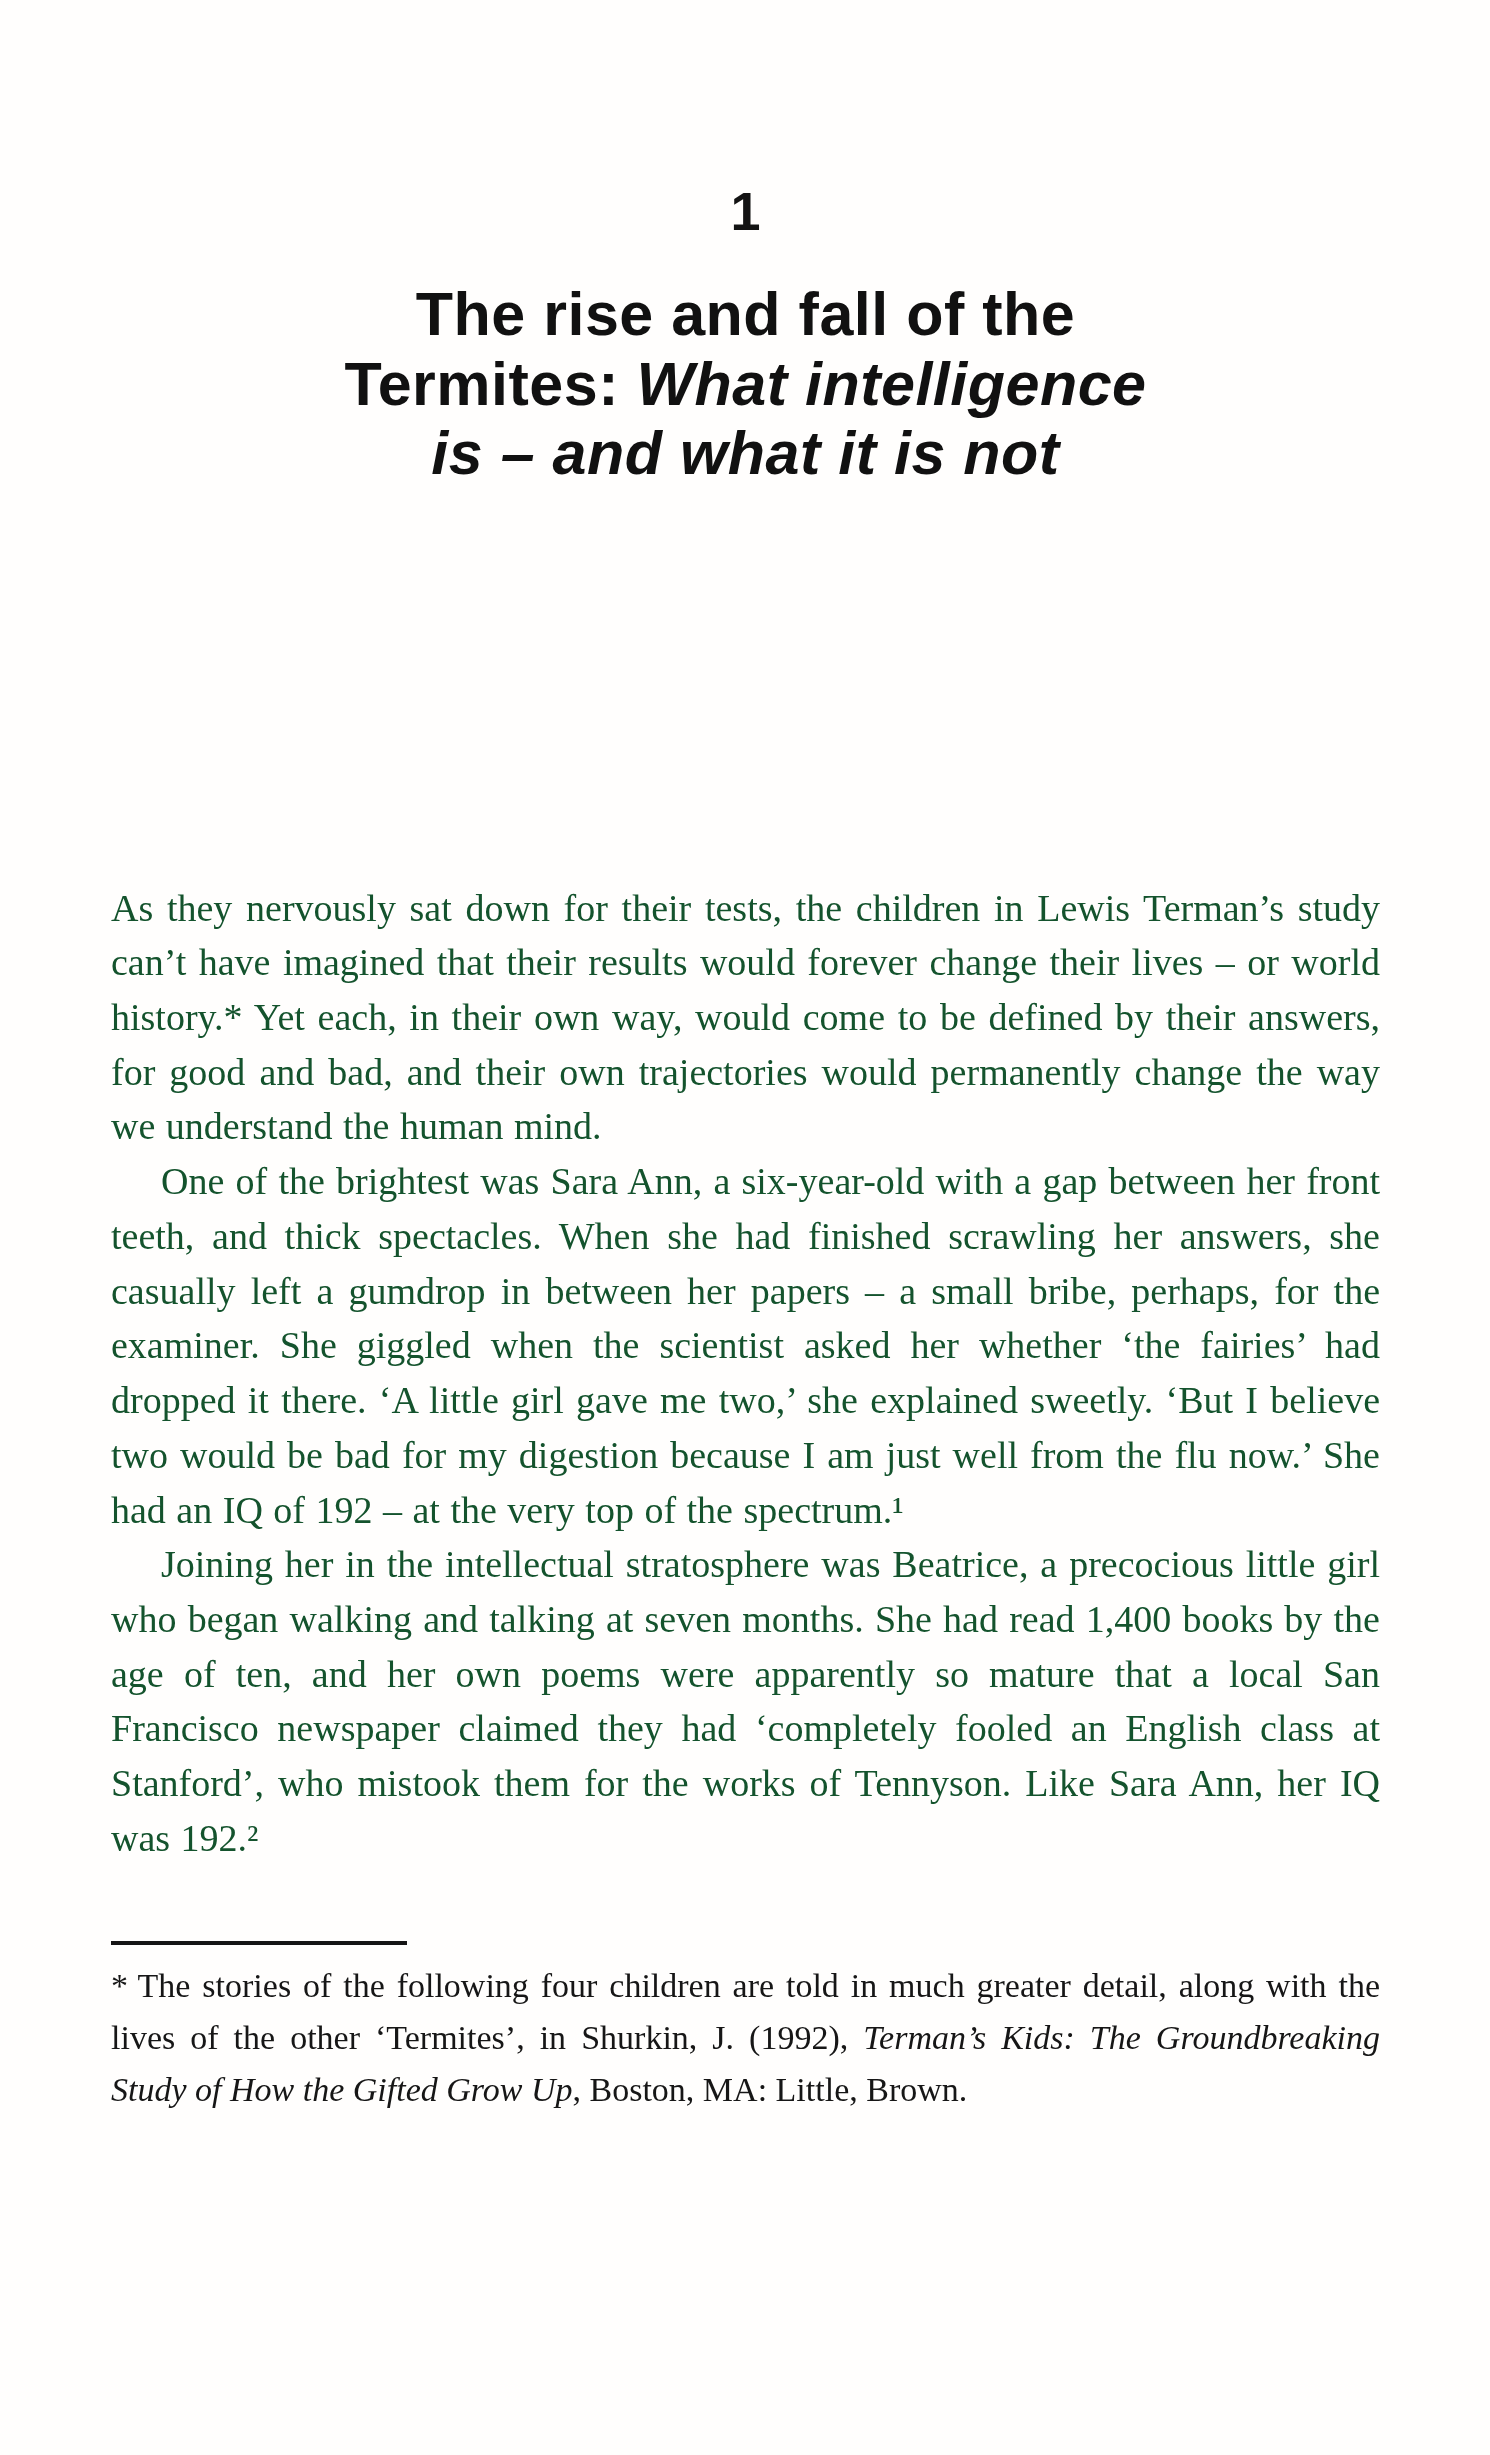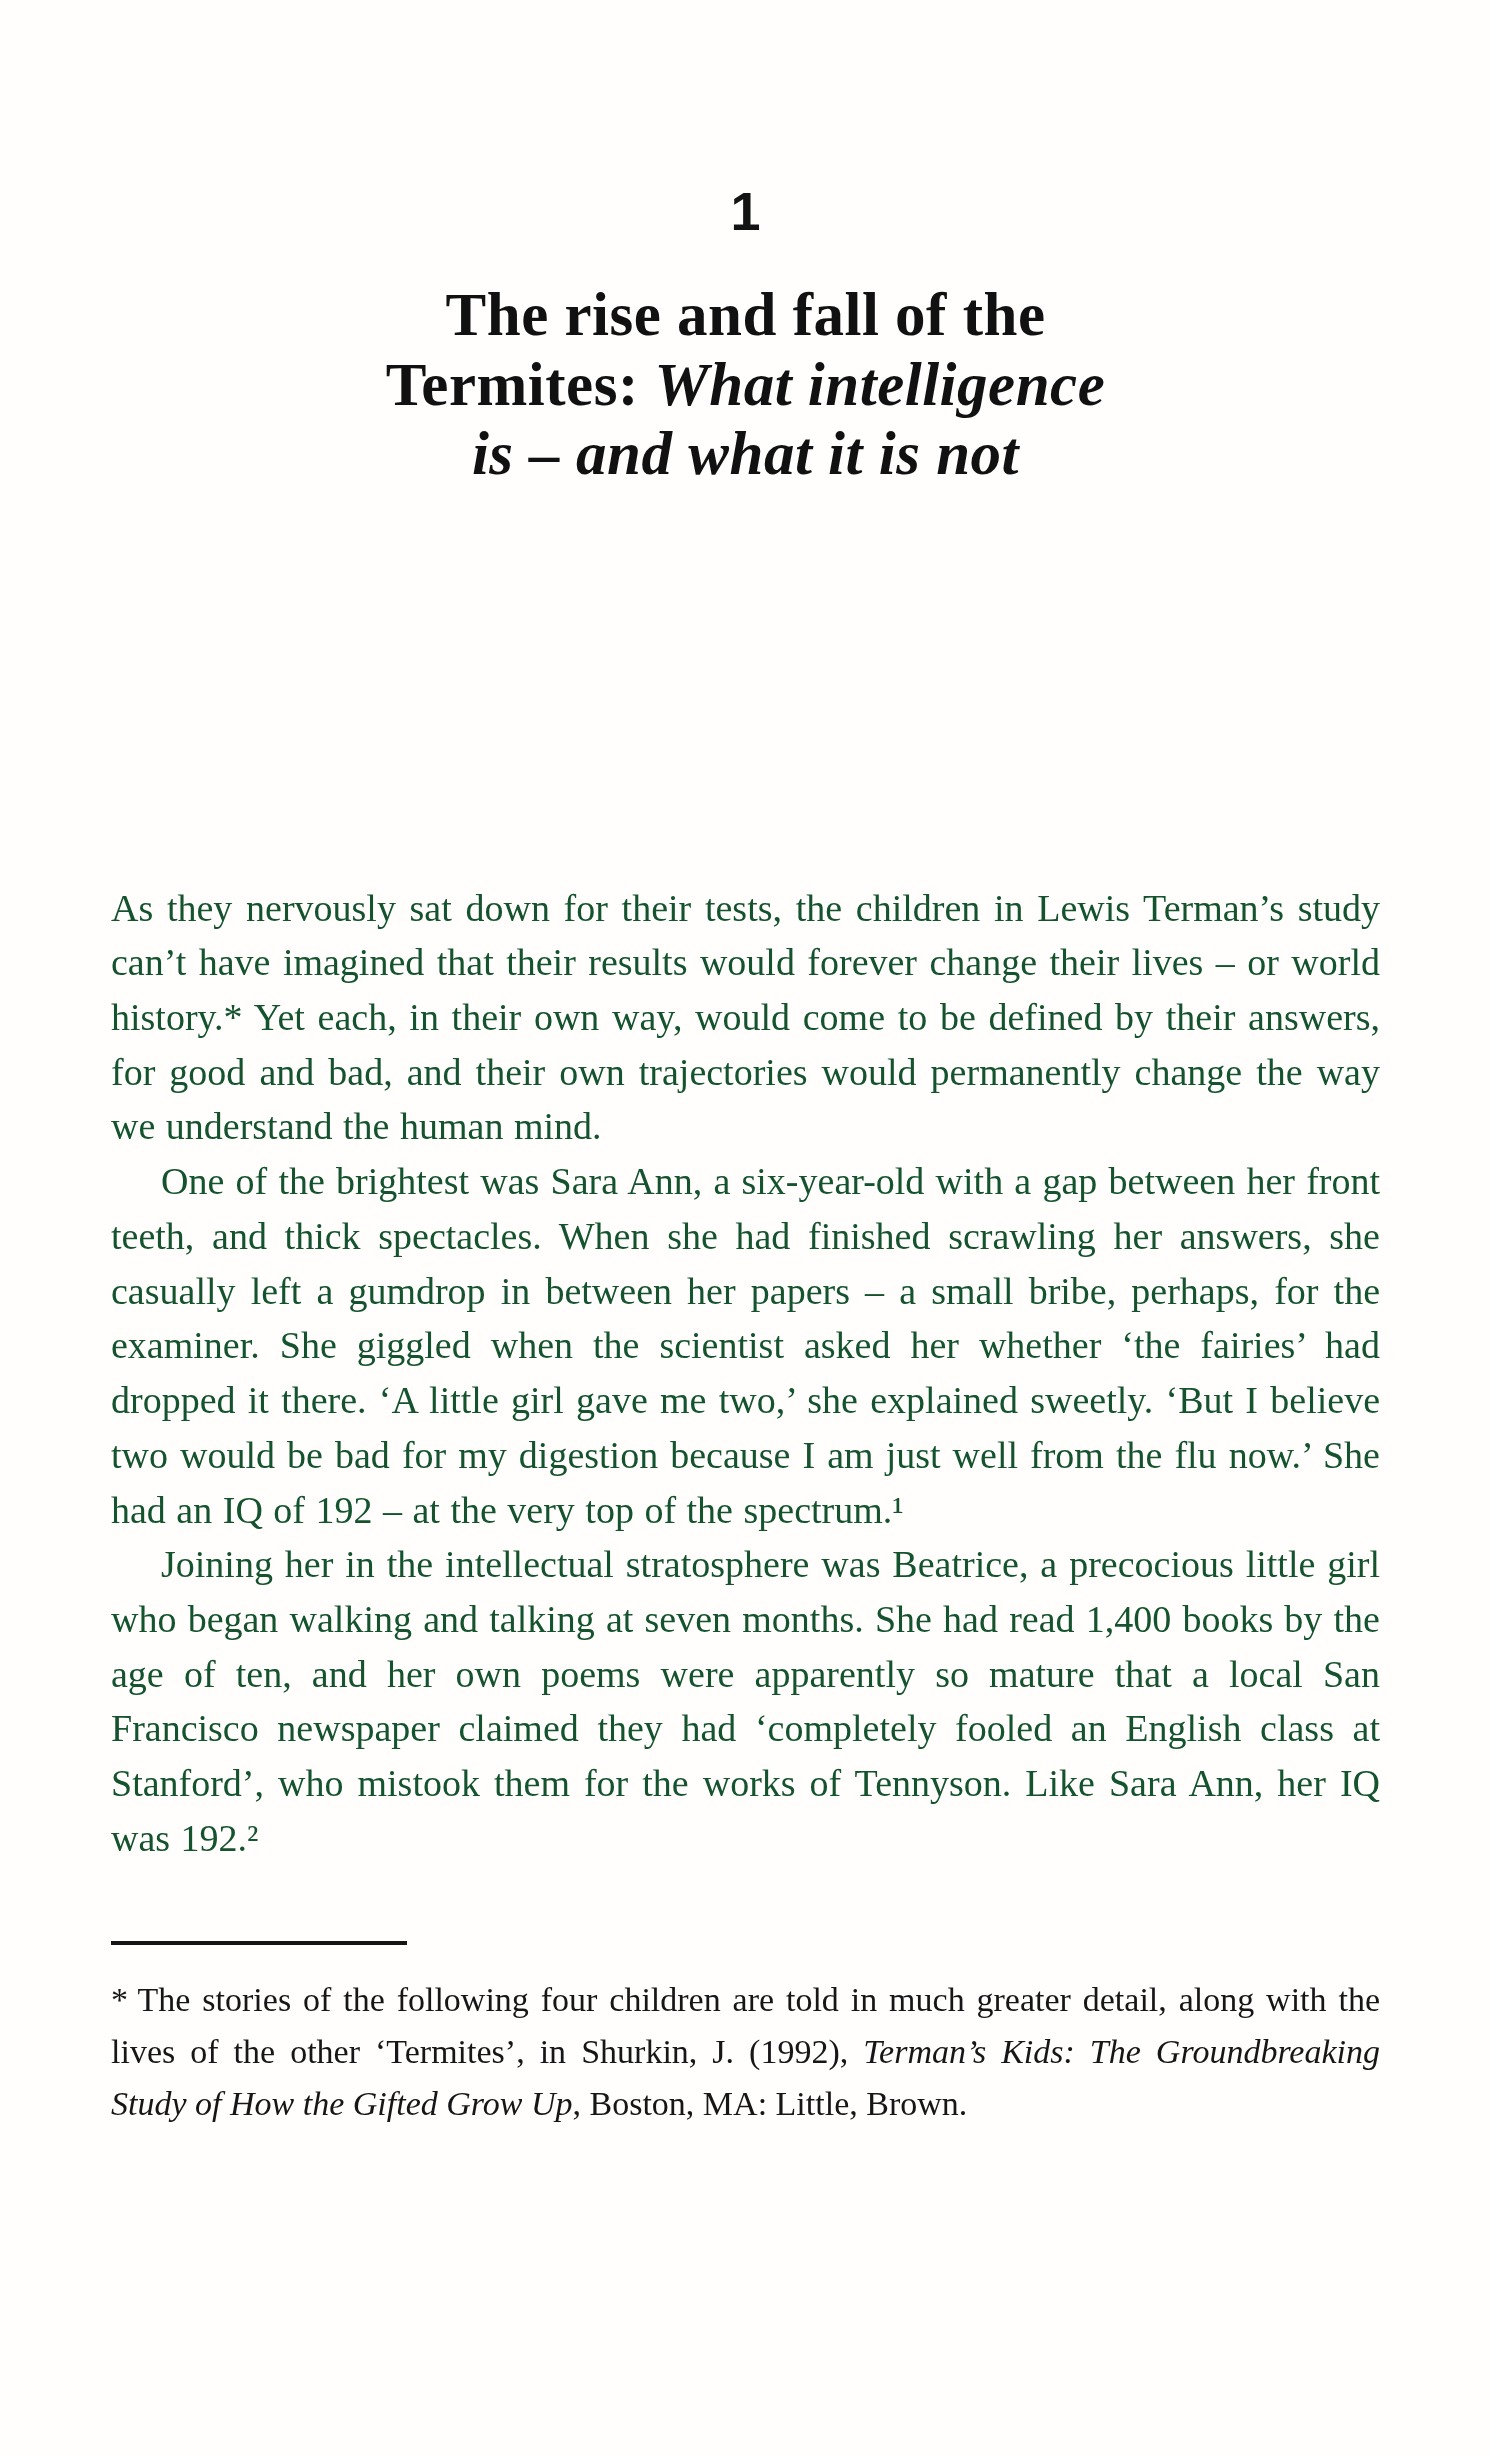--- a/index.html
+++ b/index.html
@@ -29,41 +29,41 @@
   .chapter-title {
     margin-top: 42px;
     text-align: center;
     font-family: "Liberation Sans", sans-serif;
     font-weight: 700;
     font-size: 61px;
     line-height: 1.14;
     color: #111;
     letter-spacing: 0.5px;
   }
-  .title-line { display: block; font-family: Liberation Serif, serif; }
+  .title-line { display: block; }
   .italic { font-style: italic; }
   .body-text {
     margin-top: 392px;
     font-size: 38px;
     line-height: 1.44;
     text-align: justify;
     color: #14532d;
     word-spacing: 1px;
   }
   .para { text-indent: 50px; }
   .para.first { text-indent: 0; }
   .footnote-rule {
     margin-top: 75px;
     width: 296px;
     height: 4.8px;
     background: #151515;
     border: none;
   }
   .footnote {
-    margin-top: 29px;
+    margin-top: 15px;
     font-size: 34px;
     line-height: 1.52;
     text-align: justify;
     color: #161616;
   }
   .footnote-marker { margin-right: 9.6px; }
 </style>
 </head>
 <body>
 

